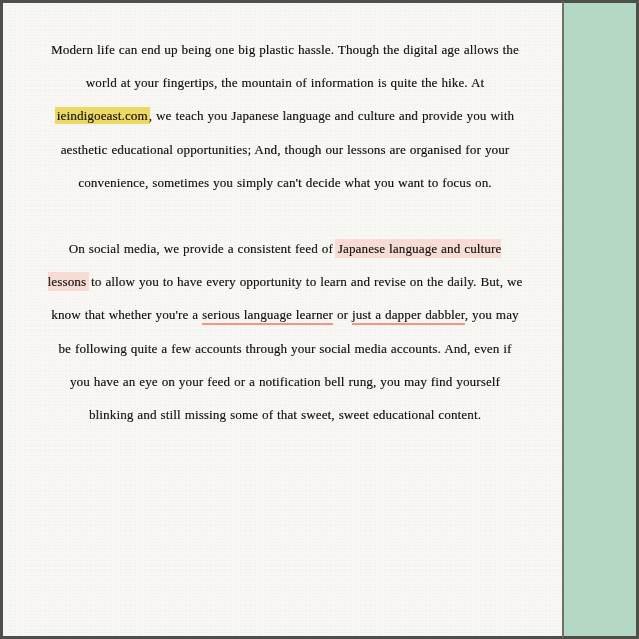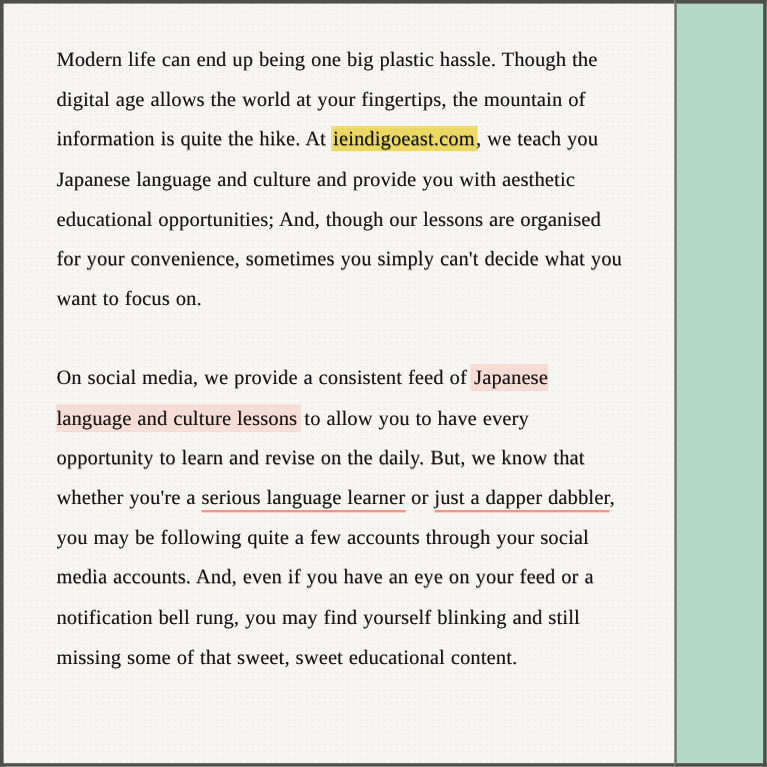--- a/index.html
+++ b/index.html
@@ -58,26 +58,27 @@
 
   #article {
     position: absolute;
     left: 44px;
     top: 30px;
     width: 476px;
   }
 
   p.para {
     margin: 0;
-    font-size: 17px;
+    font-size: 13px;
     line-height: 33.2px;
     color: #151412;
     letter-spacing: 0.15px;
     text-shadow: 0.35px 0.35px 0 rgba(0,0,0,0.40);
     word-spacing: 0.5px;
+    text-align: center;
   }
 
   p.para + p.para {
     margin-top: 33px;
   }
 
   .hl-yellow {
     background-color: #ecd964;
     box-shadow: 0 0 0 1px #ecd964;
     padding: 0 1px;

